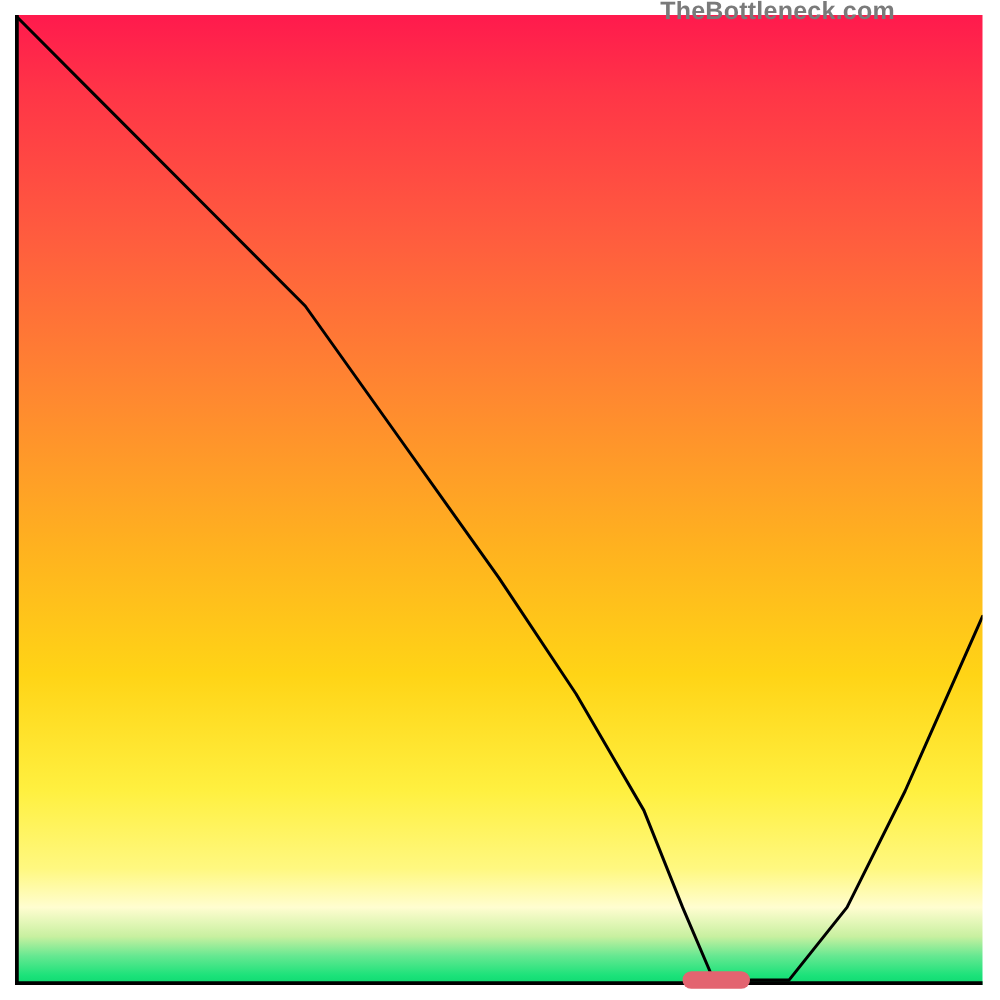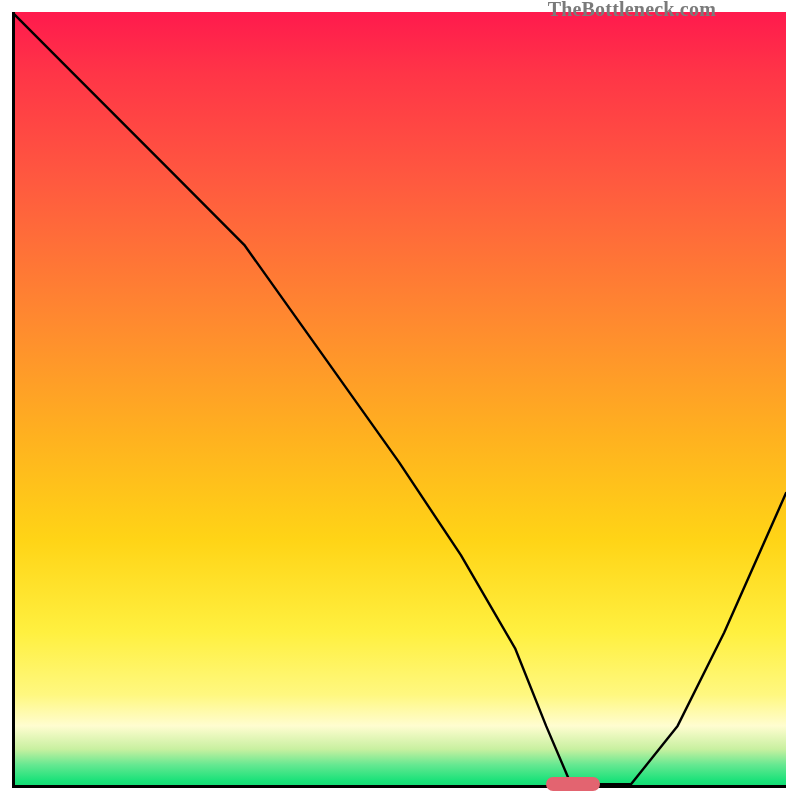--- a/index.html
+++ b/index.html
@@ -8,21 +8,20 @@
     width: 800px;
     height: 800px;
     background: #ffffff;
     font-family: Arial, Helvetica, sans-serif;
     overflow: hidden;
   }
   .stage {
     position: relative;
     width: 724px;
     height: 800px;
-    font-family: Liberation Serif, serif;
   }
   .plot-area {
     position: absolute;
     left: 12px;
     top: 12px;
     width: 774px;
     height: 776px;
     background: #ffffff;
   }
   .gradient {

